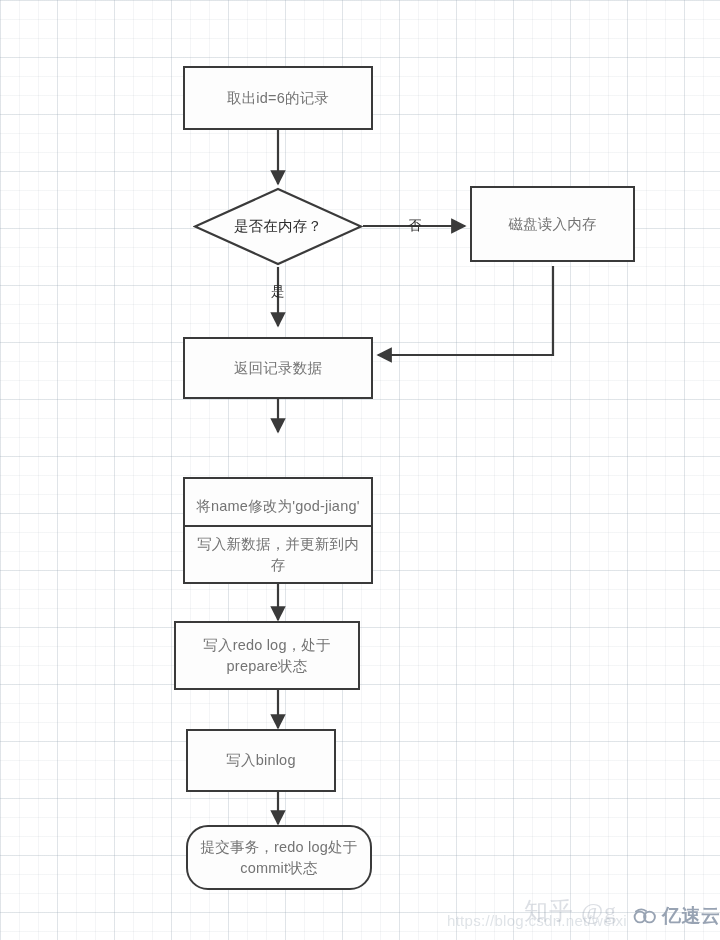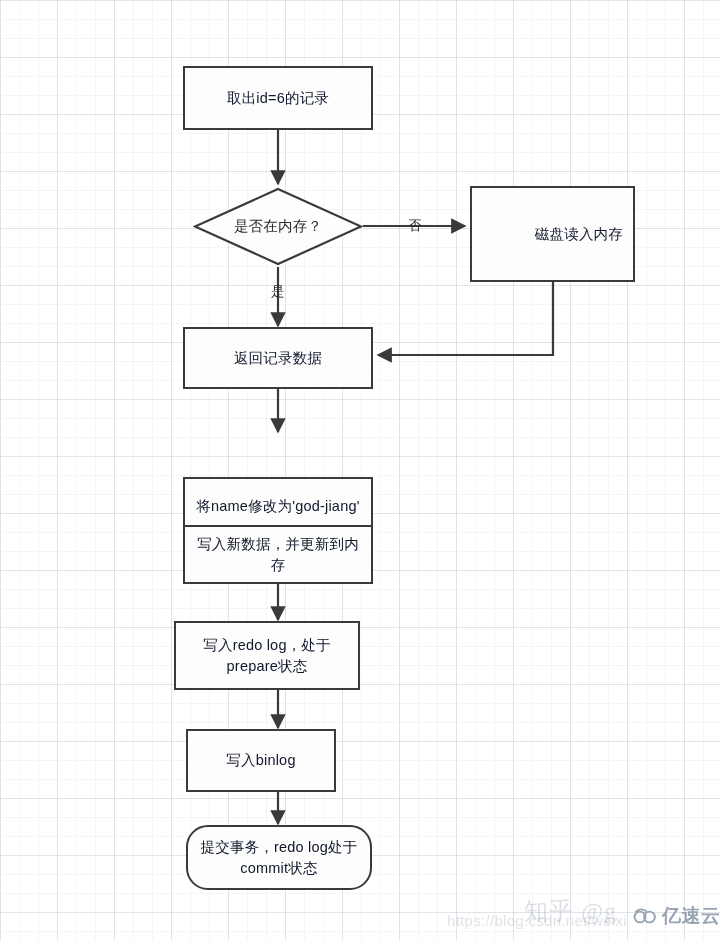--- a/index.html
+++ b/index.html
@@ -33,21 +33,21 @@
     width: 720px;
     height: 940px;
   }
   .node {
     position: absolute;
     box-sizing: border-box;
     display: flex;
     align-items: center;
     justify-content: center;
     text-align: center;
-    color: #0f172a;
+    color: #737373;
     font-size: 14.5px;
     line-height: 1.42;
     letter-spacing: 0.2px;
   }
   .box {
     border: 2px solid #3a3a3a;
     background: #fdfdfd;
   }
   .node-text {
     display: block;
@@ -128,25 +128,25 @@
       <path d="M 278 584 L 278 620"></path>
       <path d="M 278 690 L 278 728"></path>
       <path d="M 278 792 L 278 824"></path>
     </g>
   </svg>
 
   <div class="node box" style="left:183px; top:66px; width:190px; height:64px;">
     <span class="node-text">取出id=6的记录</span>
   </div>
 
-  <div class="node box" style="left:470px; top:186px; width:165px; height:96px;justify-content:flex-end;">
+  <div class="node box" style="left:470px; top:186px; width:165px; height:76px;">
     <span class="node-text">磁盘读入内存</span>
   </div>
 
-  <div class="node box" style="left:183px; top:327px; width:190px; height:62px;">
+  <div class="node box" style="left:183px; top:337px; width:190px; height:62px;">
     <span class="node-text">返回记录数据</span>
   </div>
 
   <div class="node box" style="left:183px; top:433px; width:190px; height:58px;margin-top:44px;">
     <span class="node-text">将name修改为'god-jiang'</span>
   </div>
 
   <div class="node box" style="left:183px; top:525px; width:190px; height:59px;">
     <span class="node-text">写入新数据，并更新到内存</span>
   </div>

